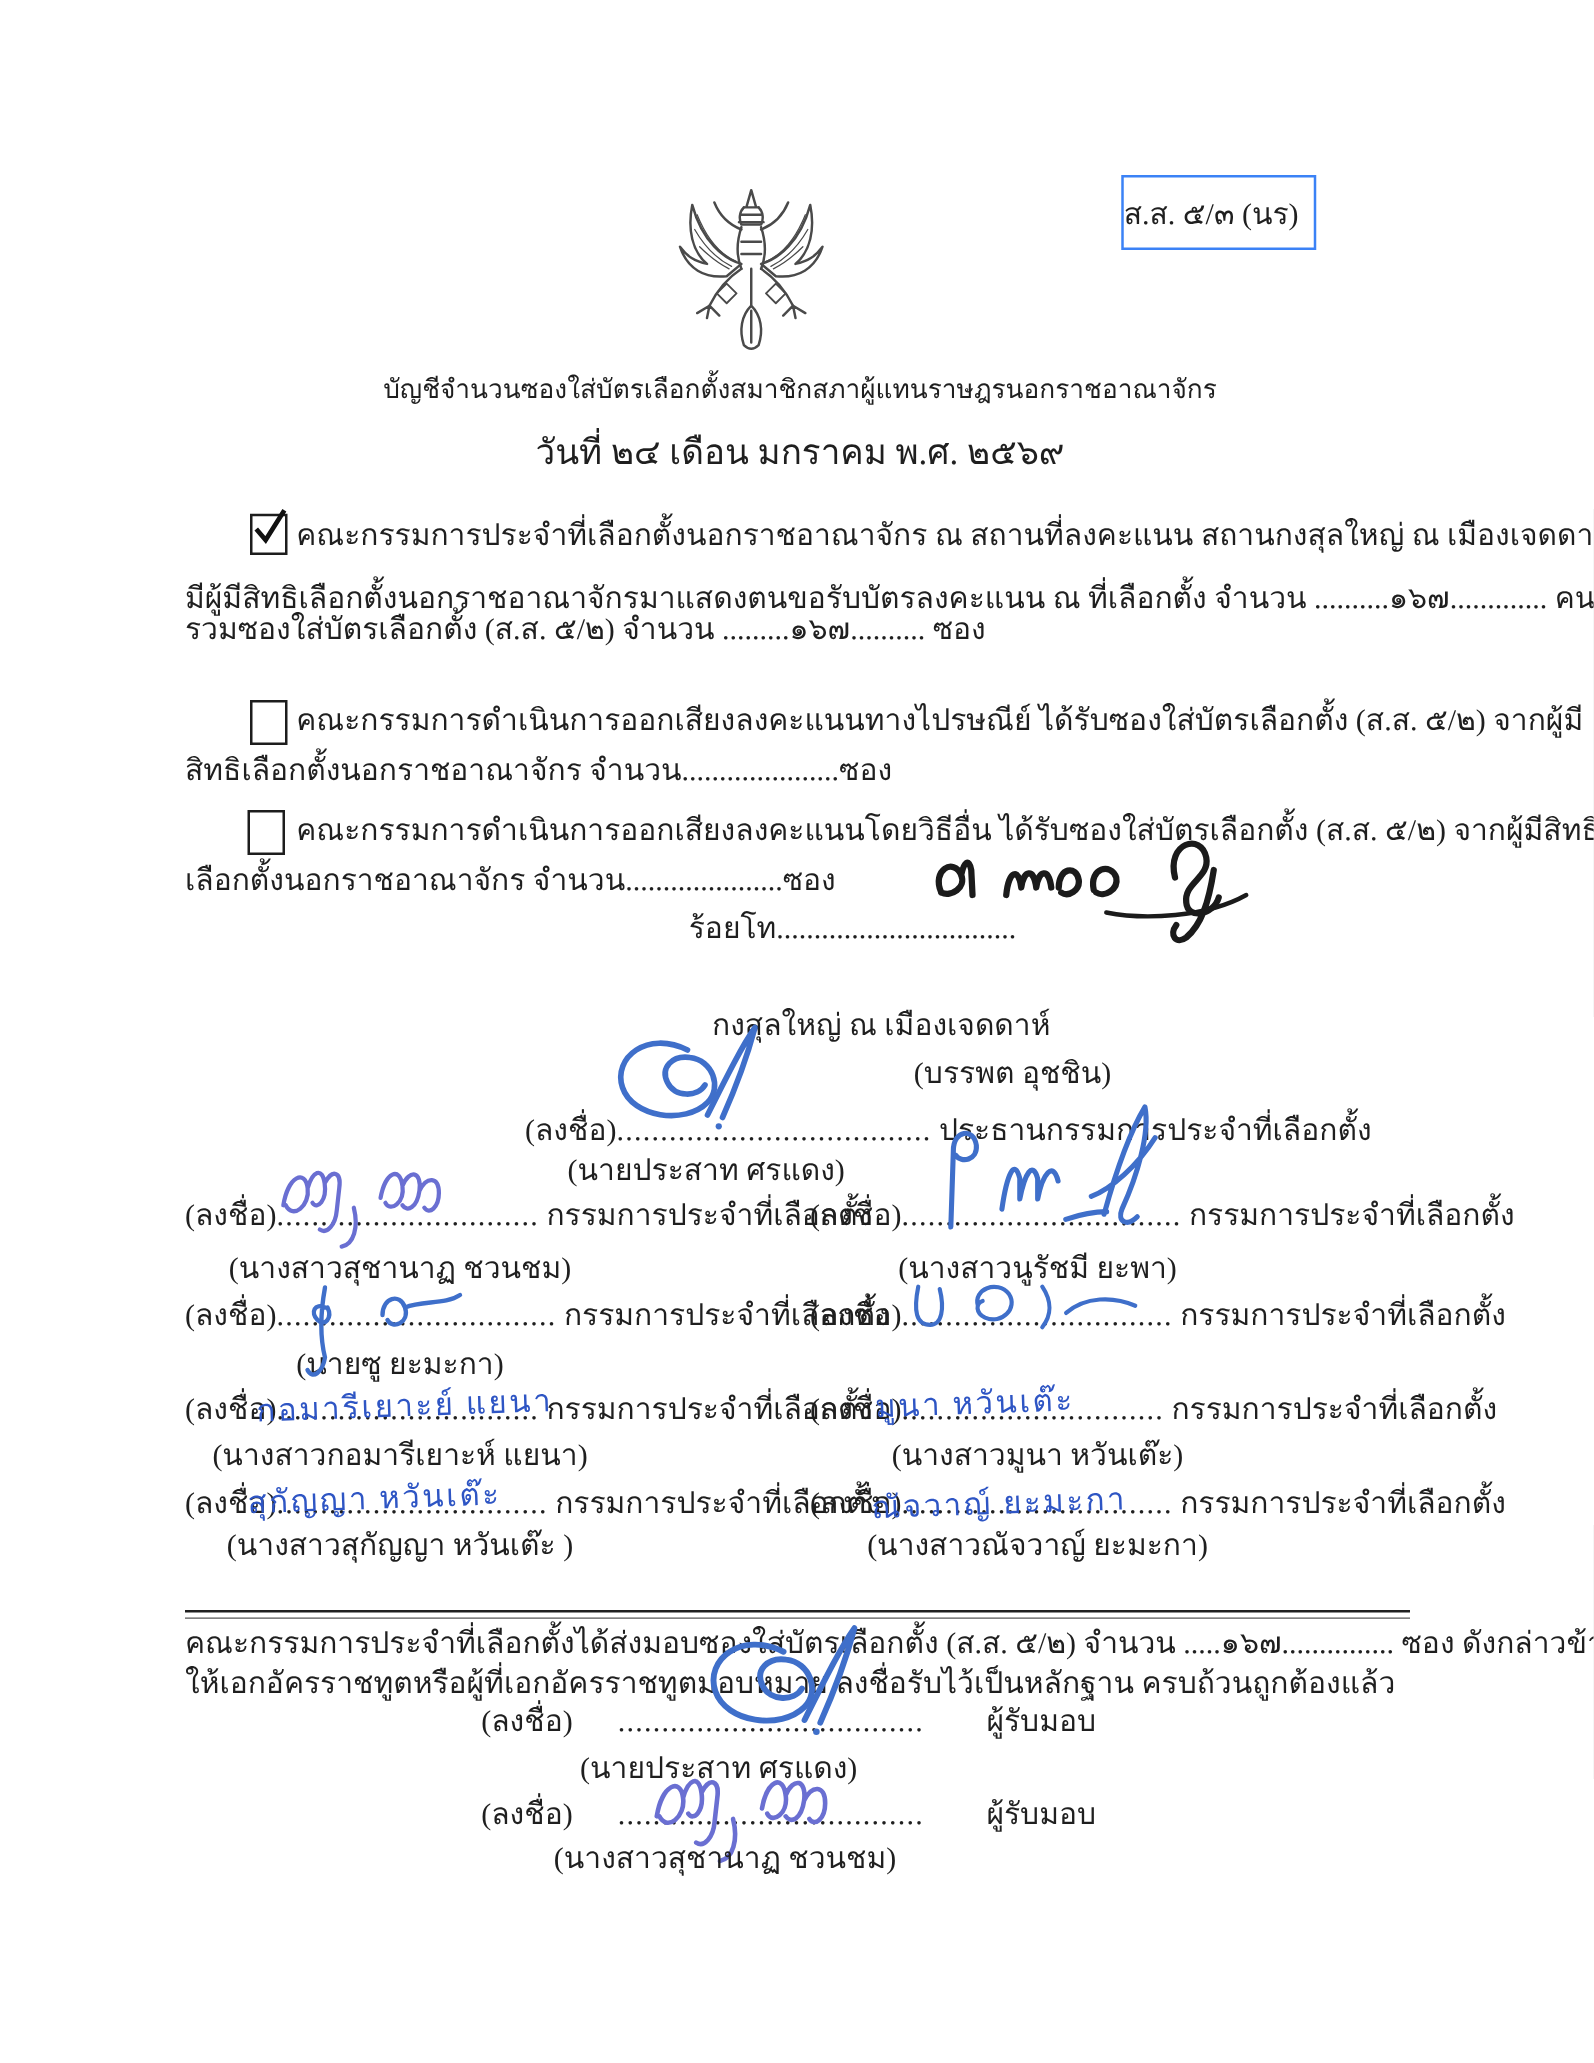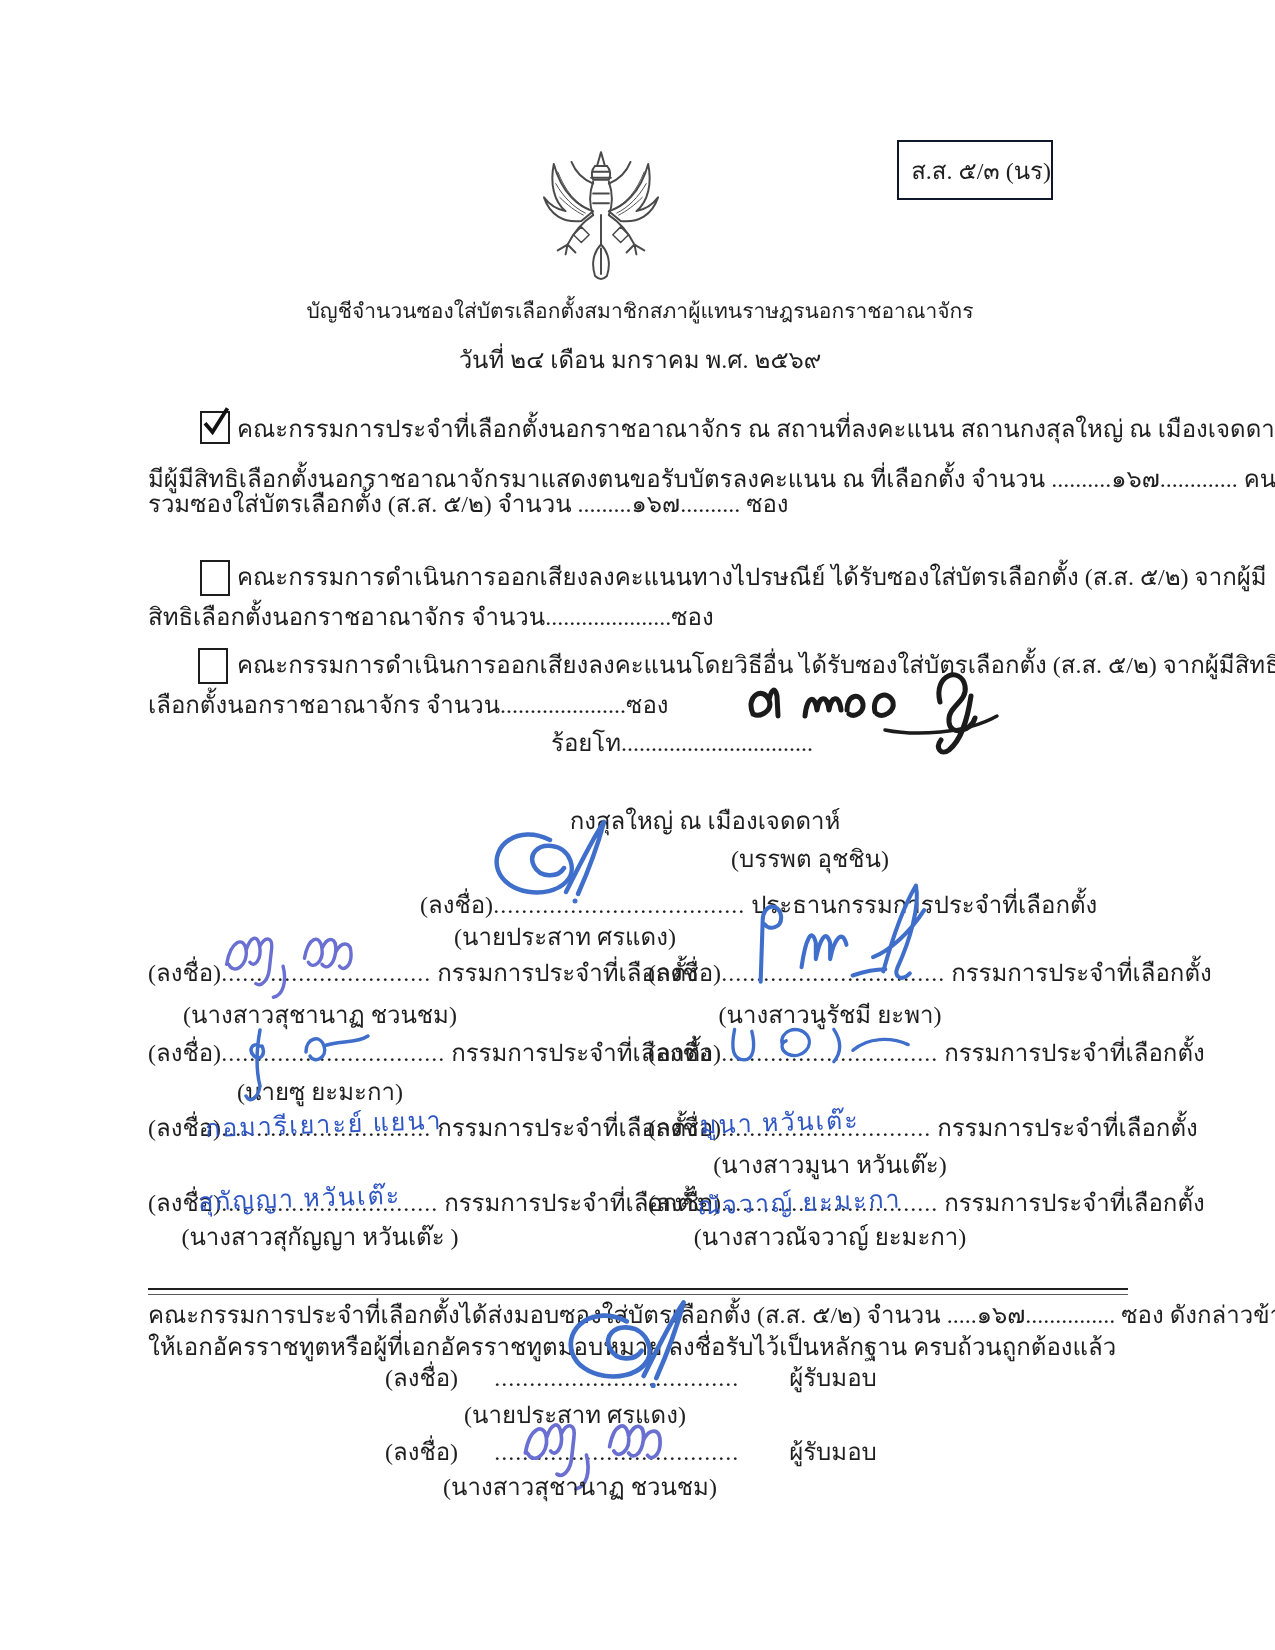--- a/index.html
+++ b/index.html
@@ -1,24 +1,24 @@
 <!DOCTYPE html>
 <html><head>
 <meta charset="utf-8">
 <style>
   html,body{margin:0;padding:0;background:#e8e8e8;}
   .page{position:relative;width:1275px;height:1650px;margin:0 auto;background:#ffffff;
         font-family:"Liberation Serif","DejaVu Serif",serif;color:#1f1f1f;overflow:hidden;}
   .abs{position:absolute;white-space:nowrap;}
   .t24{font-size:24px;line-height:1.25;}
-  .t26{font-size:24px;line-height:1.25;}
+  .t26{font-size:28px;line-height:1.25;}
   .t27{font-size:21px;line-height:1.25;}
   .center{text-align:center;}
   .formcode{position:absolute;left:897px;top:140px;width:152px;height:56px;
-            border:2px solid #0f172a;display:flex;align-items:center;justify-content:flex-end;
+            border:2px solid #3b82f6;display:flex;align-items:center;justify-content:flex-start;
             font-size:24px;}
   .checkbox{position:absolute;width:26px;height:29px;border:2.5px solid #1d1d1d;background:#fff;}
   .checkbox svg{position:absolute;left:-2px;top:-8px;width:30px;height:34px;}
   .sigline .dots{letter-spacing:1px;}
   .hand{position:absolute;color:#2e55c4;font-size:25px;transform:rotate(-2deg);
         letter-spacing:2px;white-space:nowrap;}
   .rule{position:absolute;left:148px;top:1288px;width:980px;height:4px;
         border-top:2px solid #1f1f1f;border-bottom:1px solid #555;}
   svg.sig{position:absolute;overflow:visible;}
 </style>
@@ -104,20 +104,21 @@
 
   <div class="abs t24 sigline" style="left:148px;top:1038px;">
     <span>(ลงชื่อ)</span><span class="dots">................................</span> <span>กรรมการประจำที่เลือกตั้ง</span>
   </div>
   <div class="abs t24 center" style="left:150px;top:1077px;width:340px;">(นายซู ยะมะกา)</div>
 
   <div class="abs t24 sigline" style="left:148px;top:1113px;">
     <span>(ลงชื่อ)</span><span class="dots">..............................</span> <span>กรรมการประจำที่เลือกตั้ง</span>
   </div>
   <span class="hand" style="left:205px;top:1104px;">กอมารีเยาะย์  แยนา</span>
+  <div class="abs t24 center" style="left:150px;top:1150px;width:340px;">(นางสาวกอมารีเยาะห์ แยนา)</div>
 
   <div class="abs t24 sigline" style="left:148px;top:1188px;">
     <span>(ลงชื่อ)</span><span class="dots">...............................</span> <span>กรรมการประจำที่เลือกตั้ง</span>
   </div>
   <span class="hand" style="left:198px;top:1178px;">สุกัญญา  หวันเต๊ะ</span>
   <div class="abs t24 center" style="left:150px;top:1222px;width:340px;">(นางสาวสุกัญญา หวันเต๊ะ )</div>
 
   <div class="abs t24 sigline" style="left:648px;top:958px;">
     <span>(ลงชื่อ)</span><span class="dots">................................</span> <span>กรรมการประจำที่เลือกตั้ง</span>
   </div>

